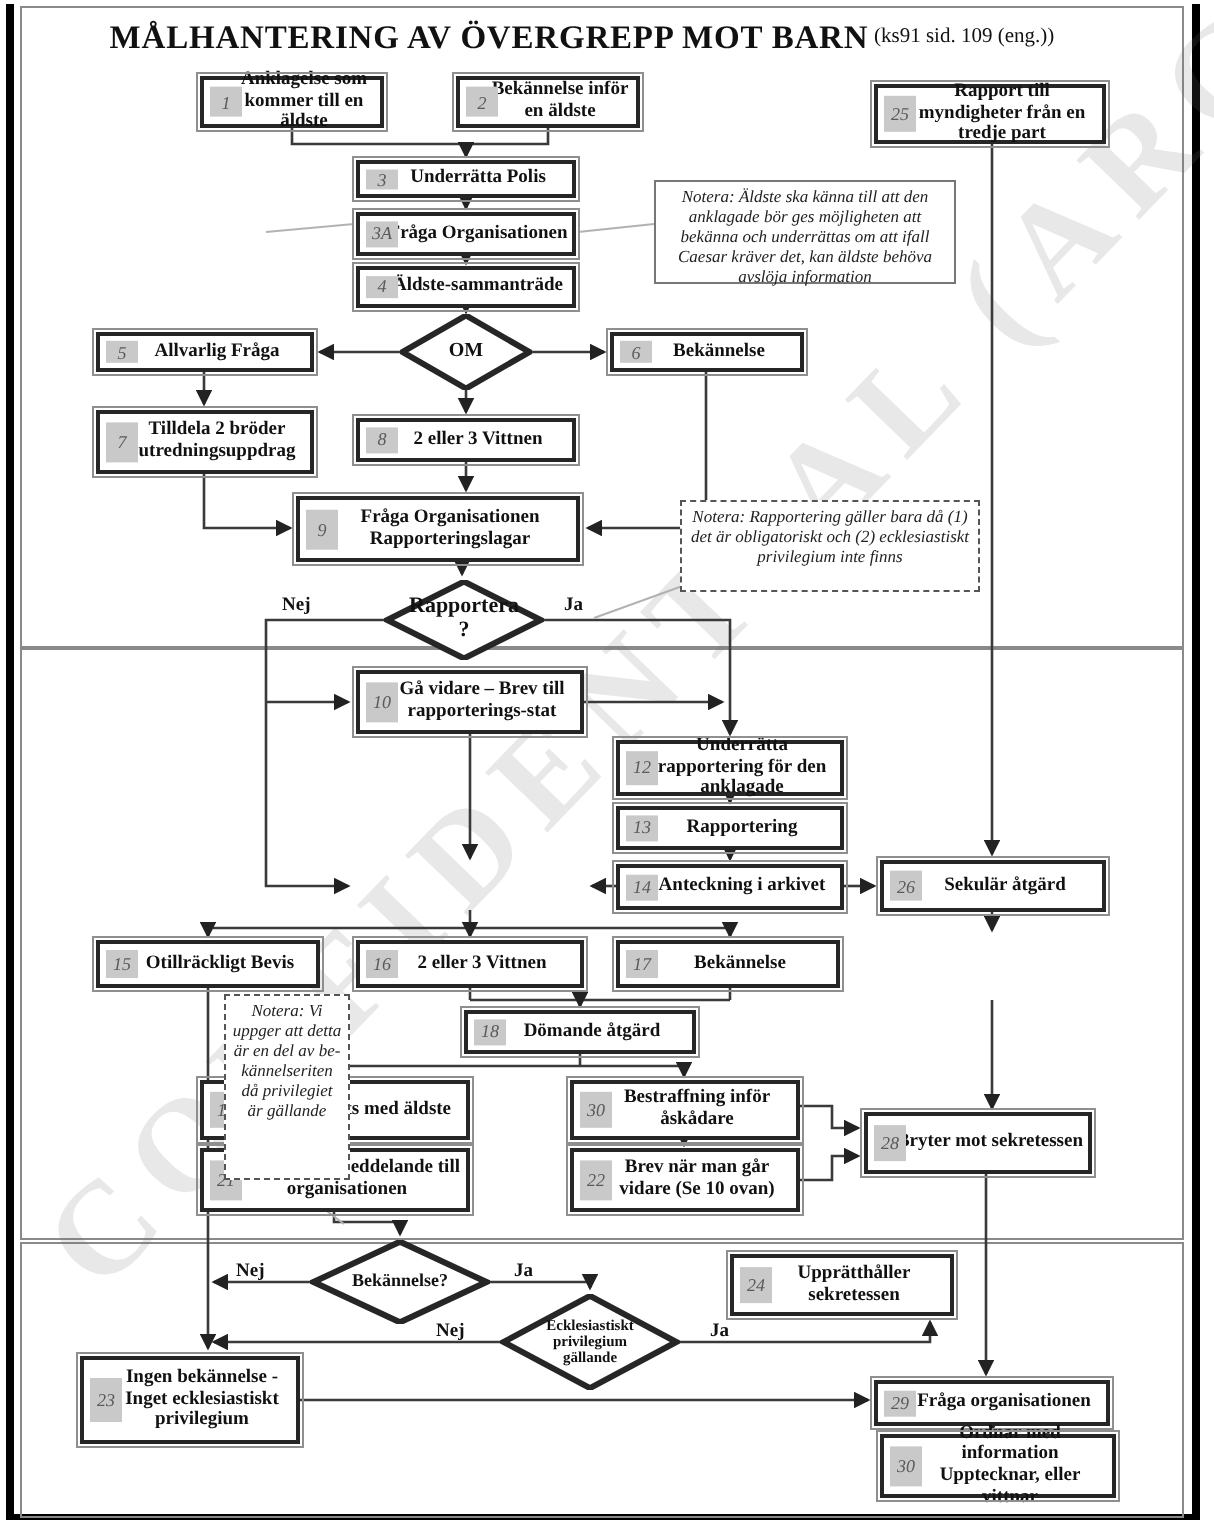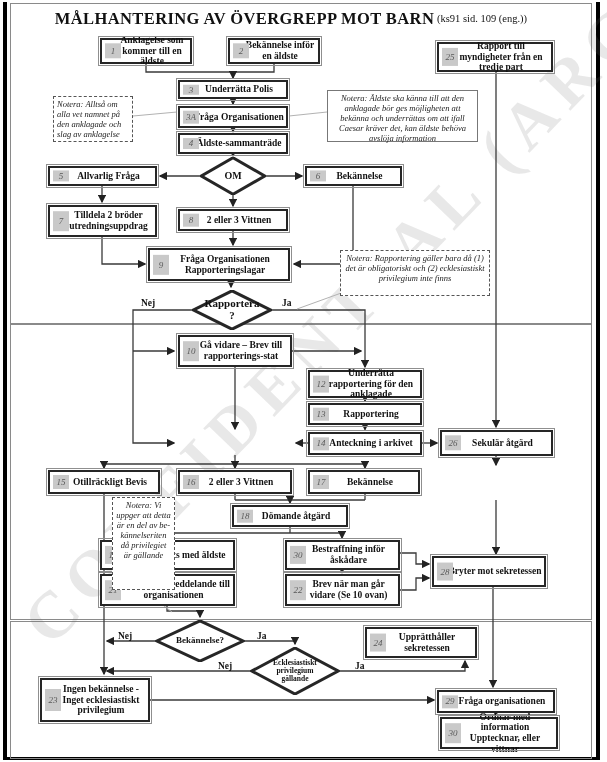--- a/index.html
+++ b/index.html
@@ -251,21 +251,20 @@
           <polygon points="50,2 98,50 50,98 2,50" fill="#fff" stroke="#262626" stroke-width="3" vector-effect="non-scaling-stroke"></polygon>
         </svg>
         <span class="dlbl" style="font-size: 9px;">Bekännelse?</span>
       </div>
       <div class="diamond" style="left: 250px; top: 647px; width: 90px; height: 48px;">
         <svg viewBox="0 0 100 100" preserveAspectRatio="none">
           <polygon points="50,2 98,50 50,98 2,50" fill="#fff" stroke="#262626" stroke-width="3" vector-effect="non-scaling-stroke"></polygon>
         </svg>
         <span class="dlbl" style="font-size: 7.5px;">Ecklesiastiskt privilegium gällande</span>
       </div>
-      <div class="note dashed left" style="left: 53px; top: 96px; width: 80px; height: 46px;">Notera: Alltså om alla vet namnet på den anklagade och slag av anklagelse</div>
       <div class="note solid" style="left: 327px; top: 90px; width: 151px; height: 52px;">Notera: Äldste ska känna till att den anklagade bör ges möjligheten att bekänna och underrättas om att ifall Caesar kräver det, kan äldste behöva avslöja information</div>
       <div class="note dashed" style="left: 340px; top: 250px; width: 150px; height: 46px;">Notera: Rapportering gäller bara då (1) det är obligatoriskt och (2) ecklesiastiskt privilegium inte finns</div>
       <div class="note dashed" style="left: 112px; top: 497px; width: 63px; height: 93px;">Notera: Vi uppger att detta är en del av be-kännelseriten då privilegiet är gällande</div>
       <span class="edge" style="left: 141px; top: 298px;">Nej</span>
       <span class="edge" style="left: 282px; top: 298px;">Ja</span>
       <span class="edge" style="left: 118px; top: 631px;">Nej</span>
       <span class="edge" style="left: 257px; top: 631px;">Ja</span>
       <span class="edge" style="left: 218px; top: 661px;">Nej</span>
       <span class="edge" style="left: 355px; top: 661px;">Ja</span>
     </div>

